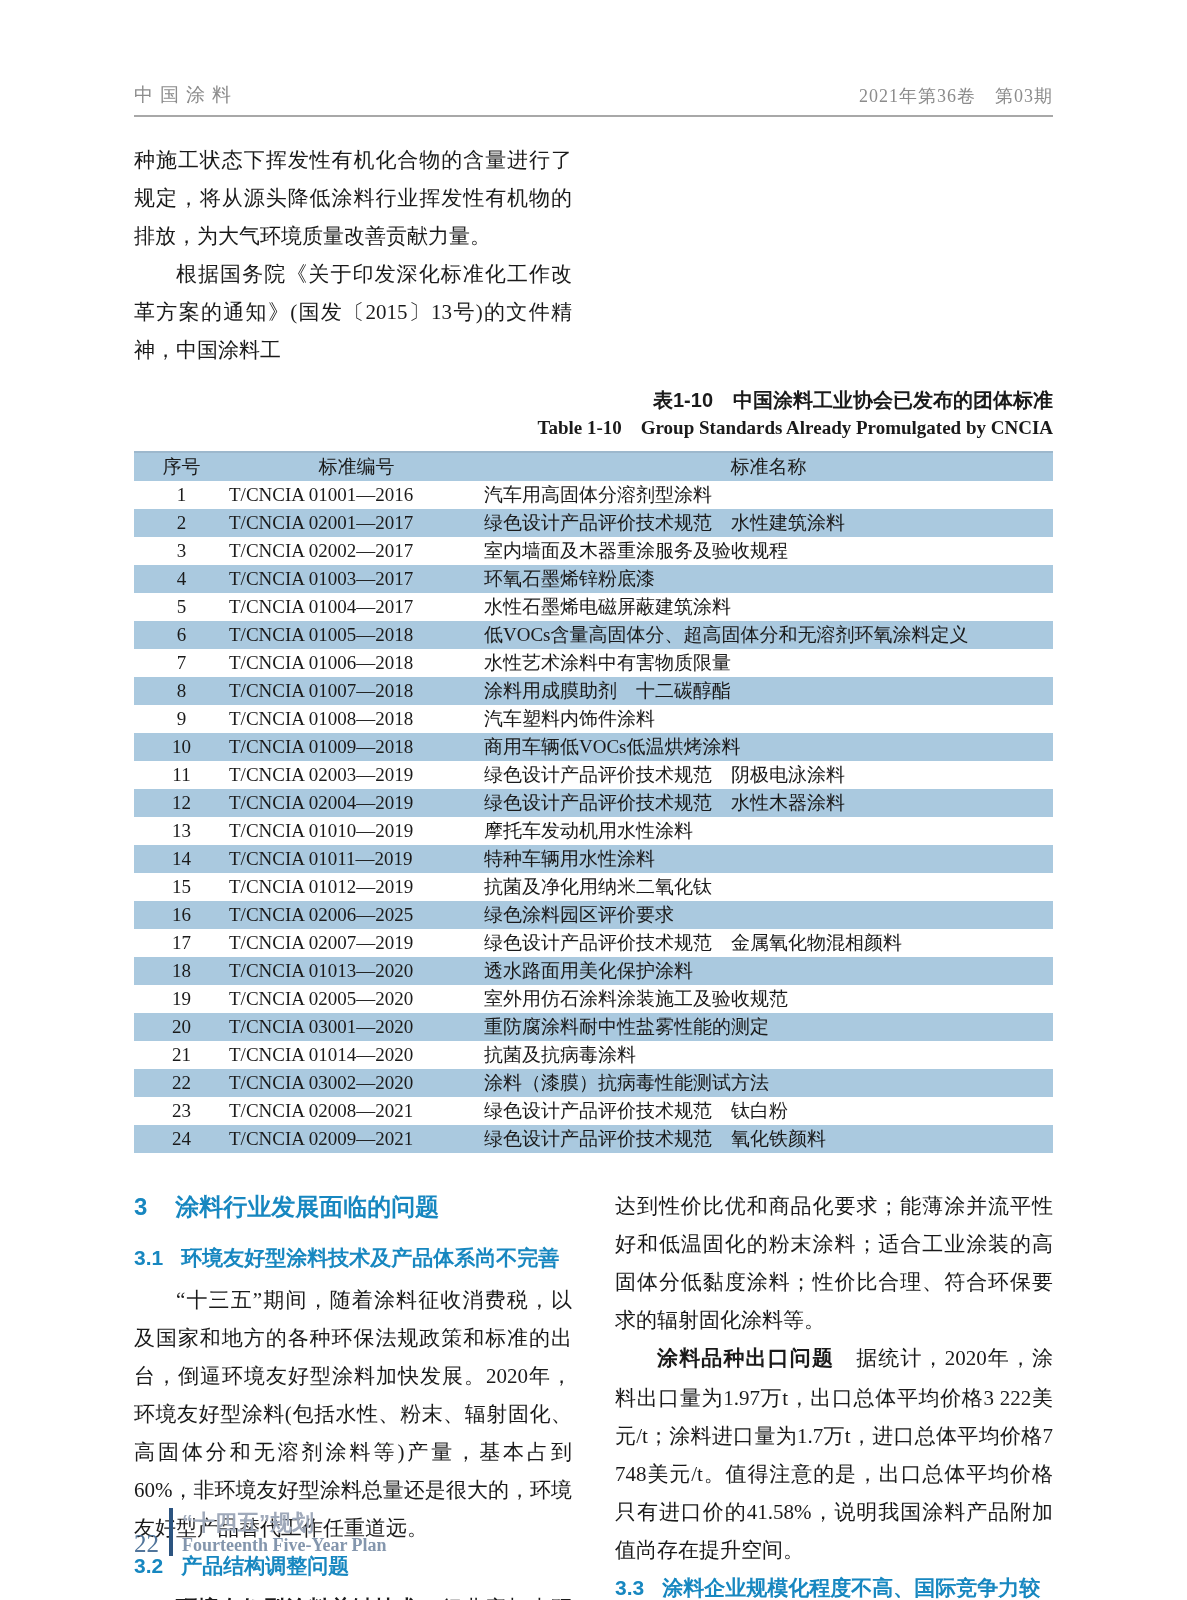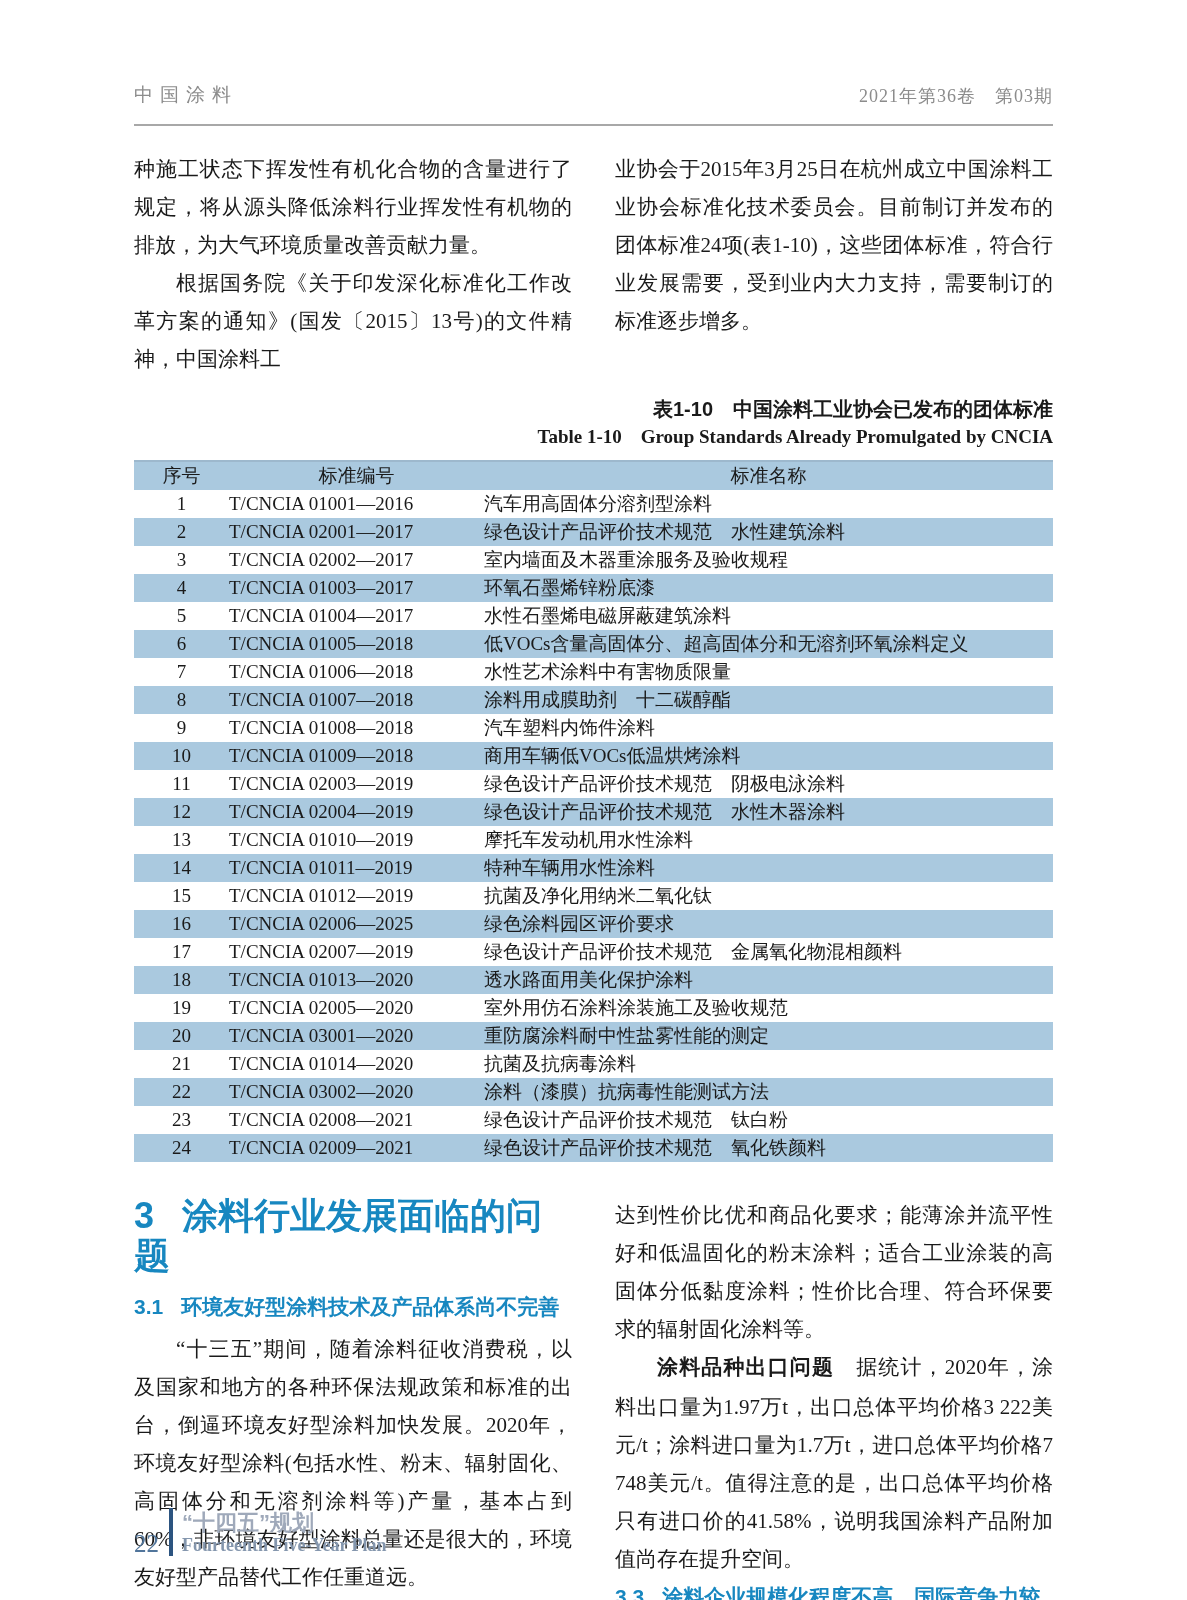--- a/index.html
+++ b/index.html
@@ -10,21 +10,21 @@
     box-sizing:border-box;
     padding:82px 134px 0 134px;
     overflow:hidden;
     font-family:"Liberation Serif", serif;
     color:#1a1a1a;
   }
   
   .runhead{
     display:flex;justify-content:space-between;align-items:flex-end;
     border-bottom:2px solid #a8a8a8;
-    padding-bottom:16px;
+    padding-bottom:7px;
     color:#8c8c8c;
   }
   .runhead .journal{font-size:19px;letter-spacing:7px;}
   .runhead .issue{font-size:18px;letter-spacing:1px;}
   
   .cols{
     display:grid;grid-template-columns:1fr 1fr;column-gap:43px;
     margin-top:24px;
   }
   .cols p{
@@ -59,21 +59,21 @@
   .c-no{width:95px;text-align:center;}
   .c-code{width:255px;text-align:left;}
   th.c-code{text-align:center;padding-right:95px;}
   .c-name{text-align:left;}
   th.c-name{text-align:center;}
   
   .sec-cols{margin-top:34px;}
   h2.sec{
     margin:0 0 14px 0;
     font-family:"Liberation Sans", sans-serif;
-    font-size:36px;color:#1787c0;font-weight:bold;line-height:40px;
+    font-size:24px;color:#1787c0;font-weight:bold;line-height:40px;
   }
   h2.sec .h-num{margin-right:28px;}
   h3.sub{
     margin:2px 0 6px 0;
     font-family:"Liberation Sans", sans-serif;
     font-size:21px;color:#1787c0;font-weight:bold;line-height:34px;
   }
   h3.sub .h-num{margin-right:18px;}
   
   .footer{
@@ -101,23 +101,20 @@
 
   <div class="runhead">
     <span class="journal">中国涂料</span>
     <span class="issue">2021年第36卷　第03期</span>
   </div>
 
   <div class="cols">
     <div>
       <p>种施工状态下挥发性有机化合物的含量进行了规定，将从源头降低涂料行业挥发性有机物的排放，为大气环境质量改善贡献力量。</p>
       <p class="indent">根据国务院《关于印发深化标准化工作改革方案的通知》(国发〔2015〕13号)的文件精神，中国涂料工</p>
-    </div>
-    <div>
-      <p>业协会于2015年3月25日在杭州成立中国涂料工业协会标准化技术委员会。目前制订并发布的团体标准24项(表1-10)，这些团体标准，符合行业发展需要，受到业内大力支持，需要制订的标准逐步增多。</p>
     </div>
   </div>
 
   <div class="tbl-caption">
     <div class="zh">表1-10　中国涂料工业协会已发布的团体标准</div>
     <div class="en">Table 1-10　Group Standards Already Promulgated by CNCIA</div>
   </div>
 
   <table class="standards">
     <thead>

